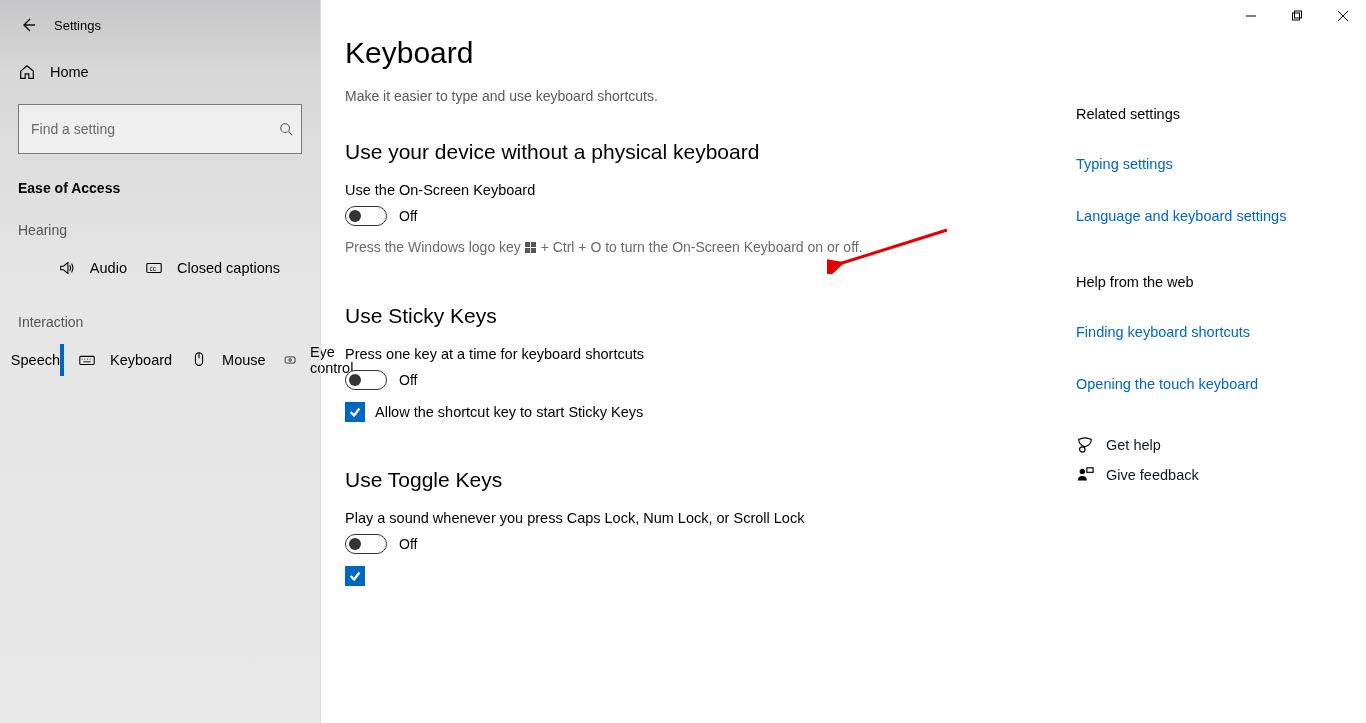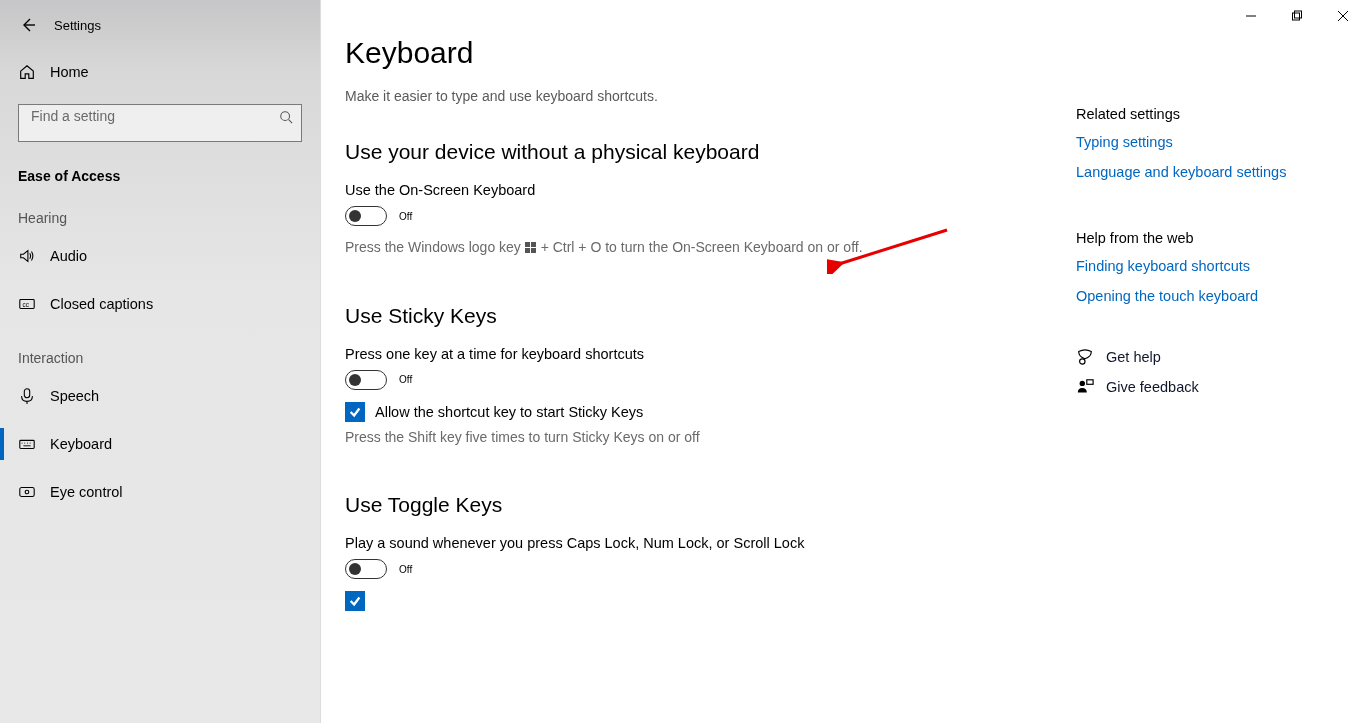--- a/index.html
+++ b/index.html
@@ -15,29 +15,29 @@
   }
   .titlebar { height: 50px; display: flex; align-items: center; padding: 5px 10px; }
   .back-btn { width: 36px; height: 36px; display:flex; align-items:center; justify-content:center; cursor:pointer; }
   .back-btn svg { width:16px; height:16px; }
   .title { margin-left: 8px; font-size: 13px; color:#000; }
   .home-row { display:flex; align-items:center; height:44px; padding-left:18px; cursor:pointer; }
   .home-row svg { width:18px; height:18px; margin-right:14px; }
   .home-row span { font-size:14.5px; }
   .search-wrap { padding: 10px 18px 0 18px; }
   .search {
-    width: 100%; height: 38px; border:1px solid #7a7a7a; background:rgba(255,255,255,0.55);
-    display:flex; align-items:flex-end; padding:17px 8px;
+    width: 100%; height: 50px; border:1px solid #7a7a7a; background:rgba(255,255,255,0.55);
+    display:flex; align-items:center; padding:4px 8px;
   }
   .search input { flex:1; border:none; background:transparent; outline:none; font-size:14px; padding:0 4px; color:#555; }
   .search input::placeholder { color:#6a6a6a; }
   .search svg { width:14px; height:14px; color:#555; }
   .cat-label { padding: 26px 18px 4px 18px; font-size:14px; font-weight:600; }
   .group-label { padding: 22px 18px 6px 18px; font-size:14px; color:#555; }
-  .nav-list { display:flex; flex-direction:column;justify-content:center; }
+  .nav-list { display:flex; flex-direction:row;justify-content:center; }
   .nav-item {
     display:flex; align-items:center; height:48px; padding-left:18px; cursor:pointer;
     position:relative; font-size:14.5px;
   }
   .nav-item svg { width:18px; height:18px; margin-right:14px; }
   .nav-item.active::before {
     content:""; position:absolute; left:0; top:8px; bottom:8px; width:4px; background:#0067c0;
   }
 
   
@@ -54,36 +54,36 @@
   .field-label { font-size:14.5px; margin-bottom:8px; display:block; }
   .toggle-row { display:flex; align-items:center; margin-bottom:12px; }
   .toggle {
     width:42px; height:20px; border:1px solid #333; border-radius:10px; position:relative;
     background:#fff; cursor:pointer;
   }
   .toggle .knob {
     width:12px; height:12px; border-radius:50%; background:#333; position:absolute;
     top:3px; left:3px;
   }
-  .toggle-state { margin-left:12px; font-size:10px; }
+  .toggle-state { margin-left:12px; font-size:14px; }
   .hint { font-size:14px; color:#6a6a6a; line-height:1.4; }
   .hint svg.winlogo { width:12px; height:12px; vertical-align:middle; display:inline-block; }
 
   .checkbox-row { display:flex; align-items:center; margin: 10px 0 6px 0; }
   .checkbox {
     width:20px; height:20px; background:#0067c0; display:flex; align-items:center; justify-content:center;
     cursor:pointer; flex-shrink:0;
   }
   .checkbox svg { width:14px; height:14px; stroke:#fff; stroke-width:2.6; fill:none; }
   .checkbox-label { margin-left:10px; font-size:14.5px; }
 
   
   .info-pane { width:260px; position:absolute; right:30px; top:100px; display:flex; flex-direction:column; }
   .info-head { font-size:14.5px; font-weight:400; color:#000; margin-bottom:12px; margin-top:6px; }
-  .info-link { color:#0067c0; font-size:14.5px; cursor:pointer; margin-bottom:14px; display:block; }
+  .info-link { color:#0067c0; font-size:14.5px; cursor:pointer; margin-bottom:14px; display:block;margin-top:22px; }
   .info-gap { height: 30px; }
   .info-action { display:flex; align-items:center; margin-bottom:12px; cursor:pointer; }
   .info-action svg { width:18px; height:18px; margin-right:12px; color:#000; }
   .info-action span { color:#0f172a; font-size:14.5px; }
 
   
   .win-controls { position:absolute; right:0; top:0; height:32px; display:flex; z-index:10; }
   .win-btn { width:46px; height:32px; display:flex; align-items:center; justify-content:center; cursor:pointer; }
   .win-btn svg { width:12px; height:12px; }
 
@@ -184,20 +184,27 @@
       <div class="nav-item active">
         <svg viewBox="0 0 20 20">
             <rect x="2" y="6" width="16" height="9" rx="1" fill="none" stroke="#000" stroke-width="1.2"></rect>
             <line x1="4" y1="9" x2="5" y2="9" stroke="#000"></line>
             <line x1="7" y1="9" x2="8" y2="9" stroke="#000"></line>
             <line x1="10" y1="9" x2="11" y2="9" stroke="#000"></line>
             <line x1="13" y1="9" x2="14" y2="9" stroke="#000"></line>
             <line x1="6" y1="12" x2="14" y2="12" stroke="#000"></line>
           </svg>
         <span>Keyboard</span>
+      </div>
+      <div class="nav-item">
+        <svg viewBox="0 0 20 20">
+            <rect x="6" y="2" width="8" height="14" rx="4" fill="none" stroke="#000" stroke-width="1.2"></rect>
+            <line x1="10" y1="2" x2="10" y2="8" stroke="#000" stroke-width="1.2"></line>
+          </svg>
+        <span>Mouse</span>
       </div>
       <div class="nav-item">
         <svg viewBox="0 0 20 20">
             <rect x="2" y="5" width="16" height="10" rx="2" fill="none" stroke="#000" stroke-width="1.2"></rect>
             <circle cx="10" cy="10" r="2" fill="none" stroke="#000" stroke-width="1.2"></circle>
           </svg>
         <span>Eye control</span>
       </div>
     </div>
   </aside>
@@ -235,21 +242,20 @@
         <span class="toggle-state">Off</span>
       </div>
       <div class="checkbox-row">
         <div class="checkbox">
           <svg viewBox="0 0 16 16">
               <polyline points="3,8 7,12 13,4"></polyline>
             </svg>
         </div>
         <span class="checkbox-label">Allow the shortcut key to start Sticky Keys</span>
       </div>
-      <p class="hint">Press the Shift key five times to turn Sticky Keys on or off</p>
     </div>
 
     <div class="section" style="margin-bottom:10px;">
       <h2>Use Toggle Keys</h2>
       <span class="field-label">Play a sound whenever you press Caps Lock, Num Lock, or Scroll Lock</span>
       <div class="toggle-row">
         <div class="toggle">
             <div class="knob"></div>
           </div>
         <span class="toggle-state">Off</span>

